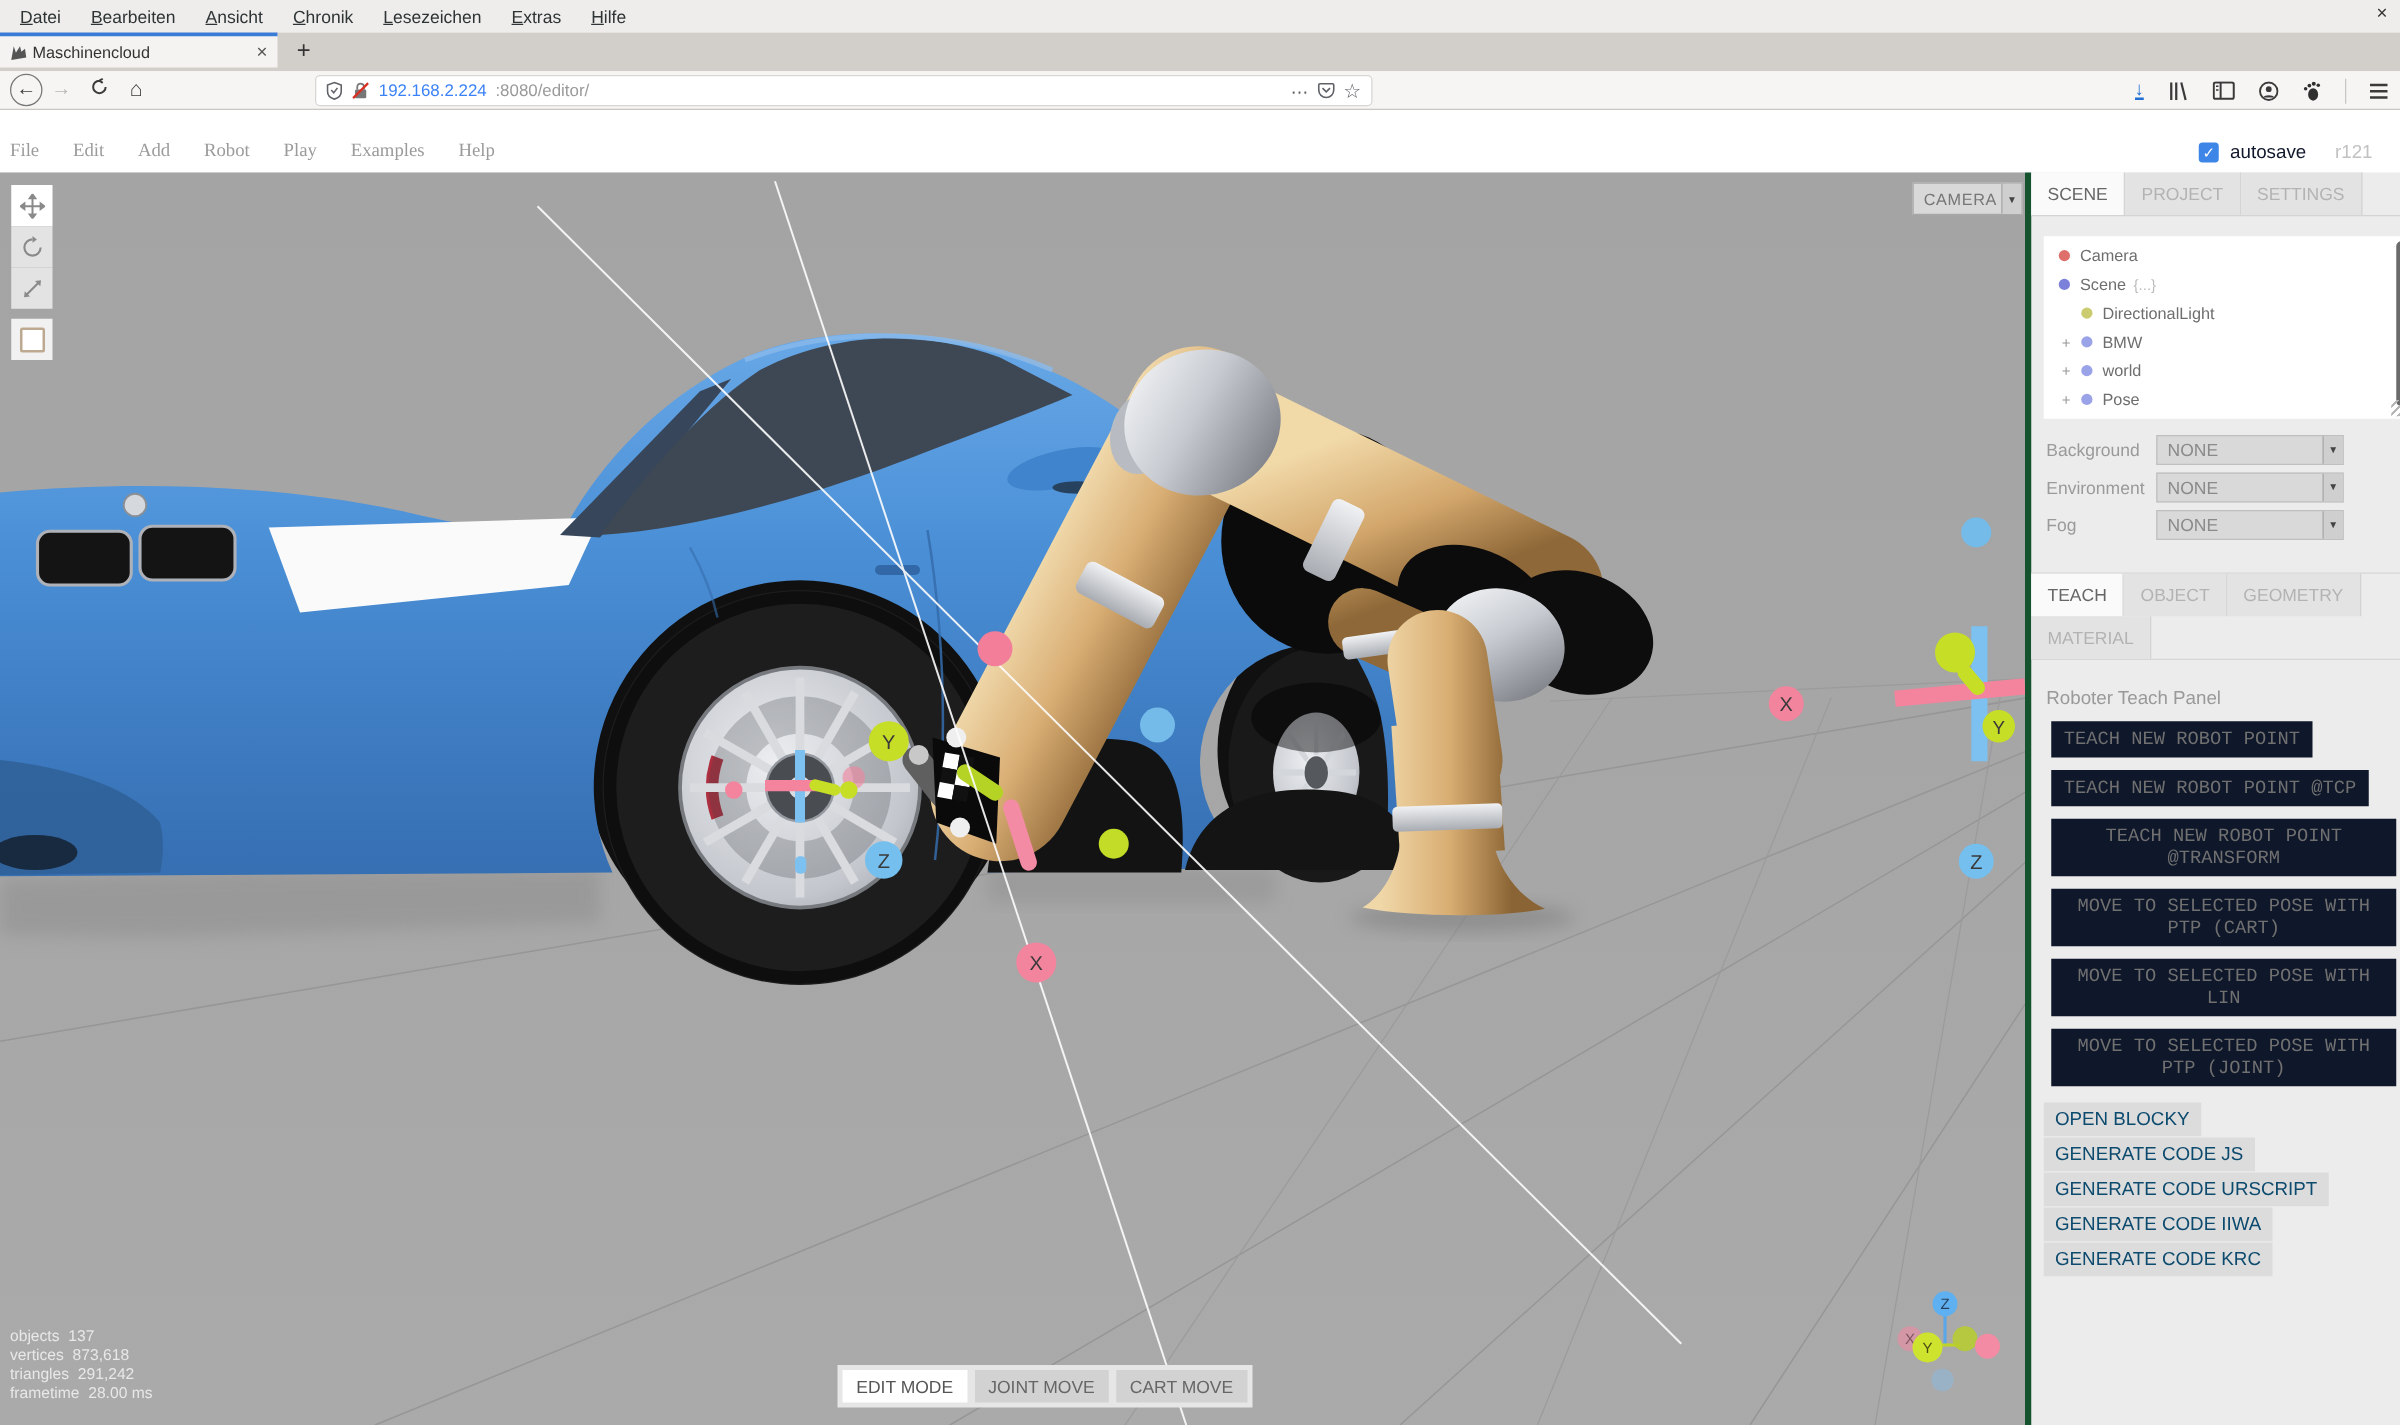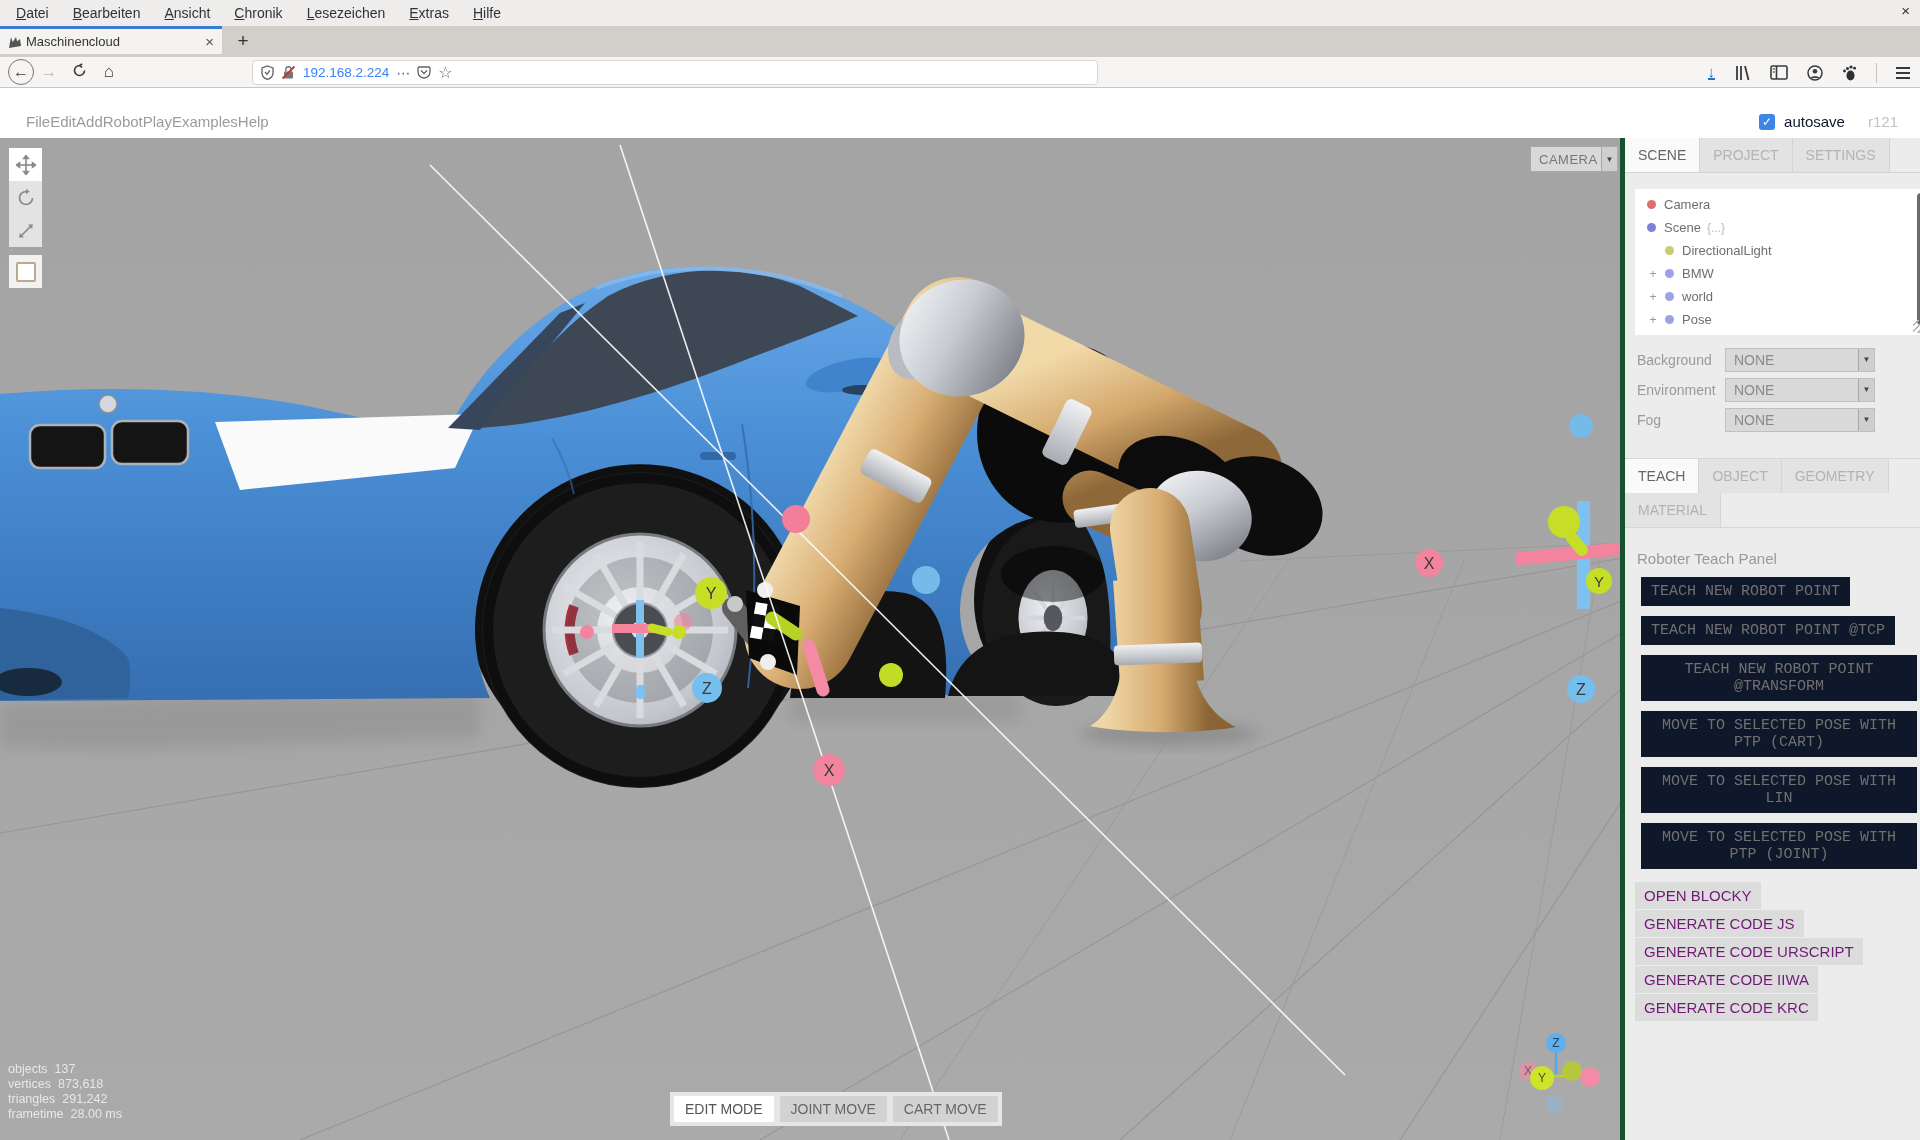--- a/index.html
+++ b/index.html
@@ -29,21 +29,21 @@
     padding:0 8px;box-sizing:border-box;gap:7px;}
   .url-text{font-size:13.5px;color:#3b82f6;flex:0 0 auto;}
   .url-rest{font-size:13.5px;color:#9a9a9a;flex:1;}
   .url-ic{color:#5f6368;font-size:14px;}
   .right-icons{position:absolute;right:10px;top:58px;height:29px;display:flex;align-items:center;gap:19px;}
   .dl{color:#1f6fd4;font-weight:bold;font-size:15px;border-bottom:2px solid #1f6fd4;line-height:13px;}
   .sep{width:1px;height:20px;background:#c9c6c2;}
   .burger span{display:block;width:14px;height:2px;background:#3a3a3a;margin:3px 0;}
   
   .pagebar{position:absolute;left:0;top:88px;width:1920px;height:50px;background:#ffffff;}
-  .pmenu{position:absolute;left:26px;bottom:8px;display:flex;}
+  .pmenu{position:absolute;left:8px;bottom:8px;display:flex;gap:27px;font-family:Liberation Serif, serif;}
   .pmenu .pmi{font-size:15px;color:#9b9b9b;}
   .autosave{position:absolute;right:22px;bottom:8px;display:flex;align-items:center;gap:9px;}
   .chk{width:16px;height:16px;background:#3d86e8;border-radius:3px;color:#fff;font-size:12px;
     display:flex;align-items:center;justify-content:center;}
   .as-label{font-size:15px;color:#0f172a;}
   .rev{font-size:15px;color:#c2c2c2;margin-left:14px;}
   
   .viewport{position:absolute;left:0;top:138px;width:1620px;height:1002px;background:#a6a6a6;overflow:hidden;}
   .vtoolbar{position:absolute;left:9px;top:10px;width:34px;}
   .vtool{width:33px;height:33px;background:#e3e3e3;display:flex;align-items:center;justify-content:center;}
@@ -84,21 +84,21 @@
   .envrow .elabel{flex:0 0 88px;color:#9a9a9a;font-size:14px;}
   .eselect{position:relative;width:150px;height:24px;background:#d9d9d9;border:1px solid #bfbfbf;
     display:flex;align-items:center;padding-left:8px;box-sizing:border-box;}
   .eselect .eval{font-size:14px;color:#8a8a8a;flex:1;}
   .eselect .selarrow{position:absolute;right:0;top:0;bottom:0;}
   .ttabs{display:flex;flex-wrap:wrap;margin-top:26px;border-top:1px solid #d6d6d6;border-bottom:1px solid #d6d6d6;}
   .panel-title{margin:22px 0 0 12px;color:#999;font-size:15px;}
   .tbtn{display:block;width:fit-content;max-width:276px;margin:10px 0 0 16px;padding:6px 10px;
     background:#0f172a;color:#707070;font-size:15px;text-align:center;box-sizing:border-box;font-family:Liberation Mono, monospace;}
   .codebtns{margin:13px 0 0 10px;width:284px;}
-  .cbtn{display:inline-block;margin:0 3px 1px 0;padding:5px 9px;background:#dcdcdc;color:#701a75;font-size:15px;}
+  .cbtn{display:inline-block;margin:0 3px 1px 0;padding:5px 9px;background:#dcdcdc;color:#0c4a6e;font-size:15px;}
   svg text{font-family:"Liberation Sans",sans-serif;}
 </style>
 </head>
 <body>
 
 <div class="menubar">
   <span class="mi">Datei</span>
   <span class="mi">Bearbeiten</span>
   <span class="mi">Ansicht</span>
   <span class="mi">Chronik</span>
@@ -136,20 +136,21 @@
   <svg width="13" height="15" viewBox="0 0 13 15">
     <path d="M6.5,1 L12,3 V8 C12,11.5 9.5,13.5 6.5,14.3 C3.5,13.5 1,11.5 1,8 V3 Z" fill="none" stroke="#5f6368" stroke-width="1.3"></path>
     <path d="M4,7 L6,9.2 L9,5.3" fill="none" stroke="#5f6368" stroke-width="1.2"></path>
   </svg>
   <svg width="15" height="15" viewBox="0 0 15 15">
     <rect x="3" y="6.5" width="9" height="7" rx="1" fill="#777"></rect>
     <path d="M4.8,6.5 V4.5 A2.7,2.7 0 0 1 10.2,4.5 V6.5" fill="none" stroke="#777" stroke-width="1.4"></path>
     <line x1="1.5" y1="13.5" x2="13.5" y2="1.5" stroke="#d93025" stroke-width="1.8"></line>
   </svg>
   <span class="url-text">192.168.2.224</span>
+  <span class="url-rest">:8080/editor/</span>
   <span class="url-ic">⋯</span>
   <svg width="14" height="15" viewBox="0 0 14 15">
     <path d="M2,2 H12 A1,1 0 0 1 13,3 V7 A6,6 0 0 1 1,7 V3 A1,1 0 0 1 2,2 Z" fill="none" stroke="#5f6368" stroke-width="1.3"></path>
     <path d="M4,5.5 L7,8.5 L10,5.5" fill="none" stroke="#5f6368" stroke-width="1.3"></path>
   </svg>
   <span class="url-ic" style="font-size:16px">☆</span>
 </div>
 
 <div class="right-icons">
   <span class="dl">↓</span>

